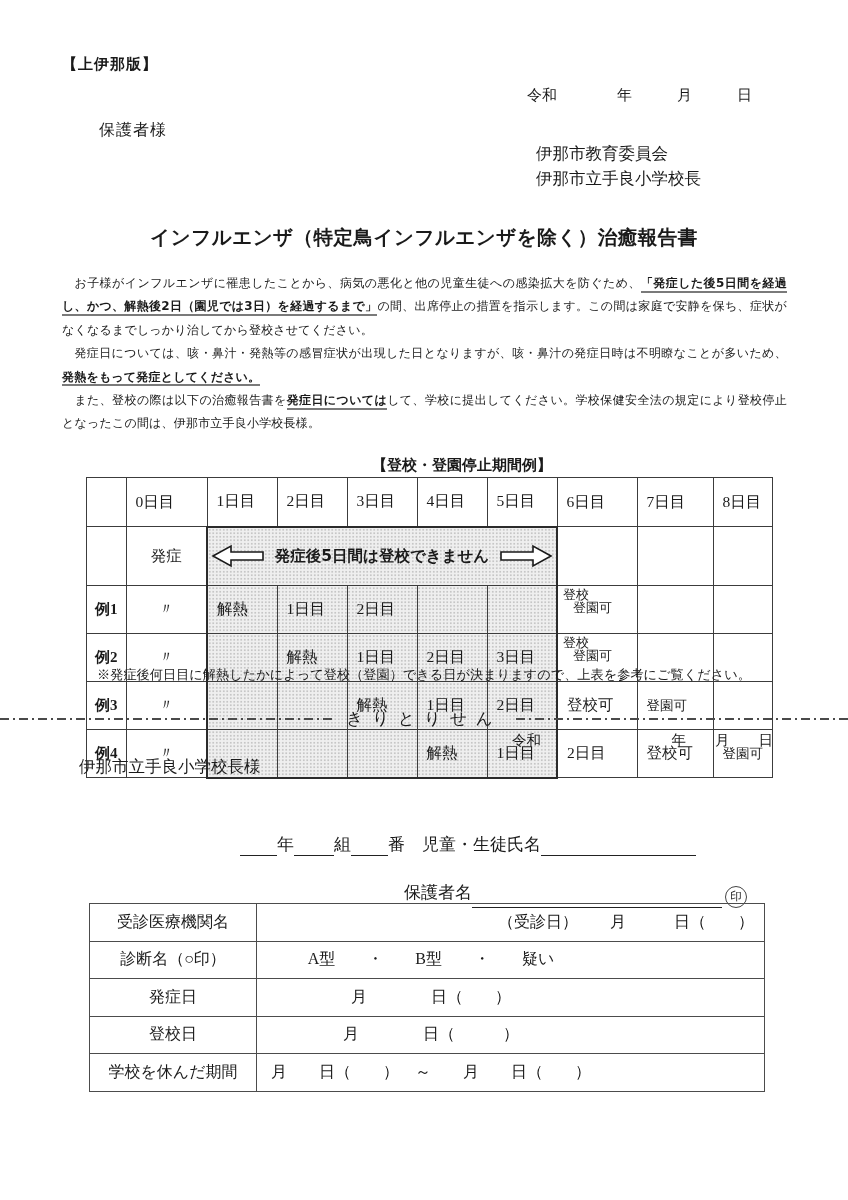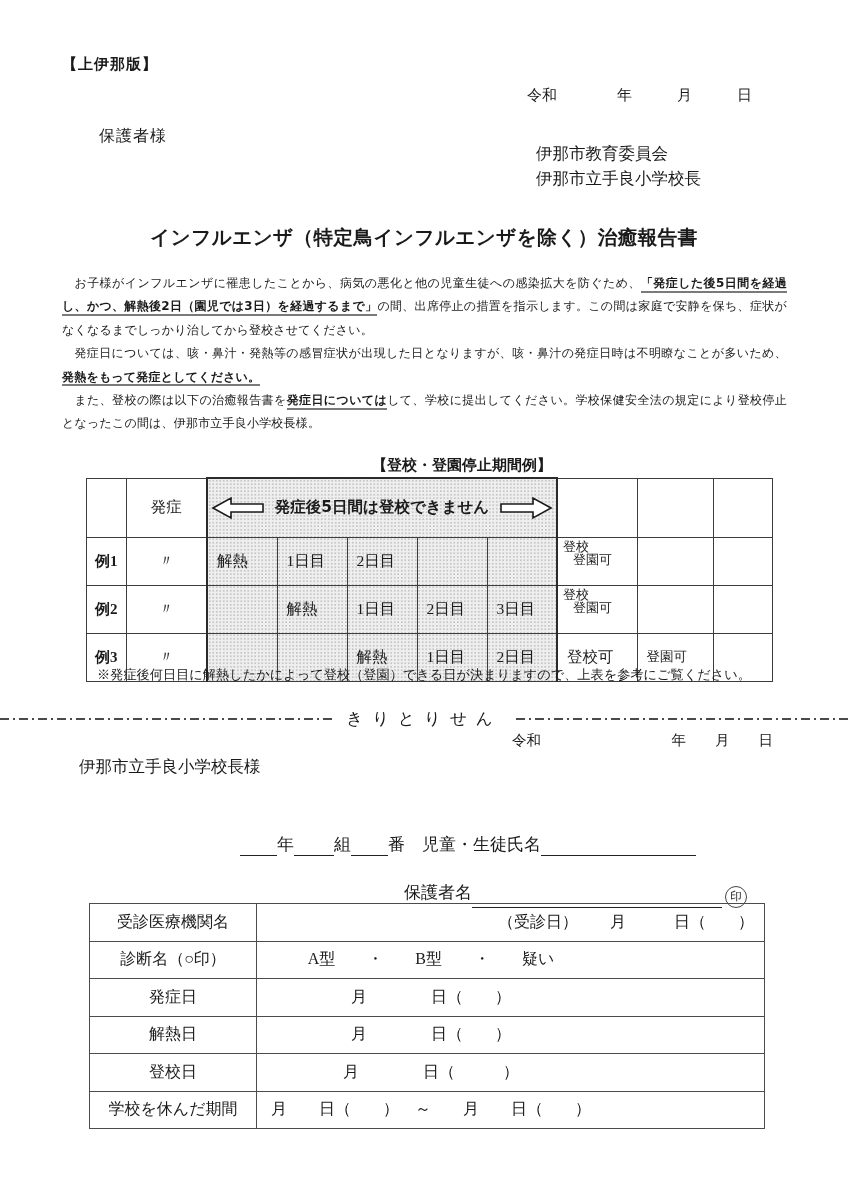--- a/index.html
+++ b/index.html
@@ -8,21 +8,21 @@
     --ink: #1a1a1a;
   }
   html,body{margin:0;padding:0;background:#ffffff;}
   .page{
     position:relative; width:848px; height:1200px; background:#fff;
     font-family:var(--serif); color:var(--ink); overflow:hidden;
   }
   
   .edition{position:absolute; left:62px; top:55px; font-size:15px; font-weight:bold; letter-spacing:1px;}
   .date1{position:absolute; left:527px; top:86px; font-size:15px;}
-  .recipient{position:absolute; left:99px; top:126px; font-size:16px; letter-spacing:1px;}
+  .recipient{position:absolute; left:99px; top:120px; font-size:16px; letter-spacing:1px;}
   .issuer{position:absolute; left:536px; top:142px; font-family:var(--sans); font-size:16.5px; line-height:24.5px;}
   .title1{position:absolute; left:0; top:224px; width:100%; margin:0; text-align:center;
           font-family:var(--sans); font-weight:bold; font-size:19.5px; letter-spacing:0.5px;}
   
   .bodytext{position:absolute; left:62px; top:272px; width:725px; font-size:12px;
             line-height:23.4px; text-align:justify; letter-spacing:0.2px;}
   .bodytext p{margin:0;}
   .em{font-family:var(--sans); font-weight:bold; border-bottom:2.5px solid #7a7a7a; padding-bottom:0.5px;}
   
   .table-title{position:absolute; left:0; top:456px; width:100%; text-align:center;
@@ -106,20 +106,32 @@
         <col style="width:70px">
         <col style="width:70px">
       <col style="width:70px">
         <col style="width:70px">
         <col style="width:70px">
         <col style="width:80px">
       <col style="width:76px">
         <col style="width:59px">
     </colgroup>
     <tbody>
+        <tr class="hd-row">
+      <td class="lab"></td>
+      <td>0日目</td>
+      <td>1日目</td>
+      <td>2日目</td>
+      <td>3日目</td>
+      <td>4日目</td>
+      <td>5日目</td>
+      <td>6日目</td>
+      <td>7日目</td>
+      <td>8日目</td>
+    </tr>
     <tr class="onset-row">
       <td class="lab"></td>
       <td class="cen">発症</td>
       <td class="banner sh tt tl tr2" colspan="5">
         <span class="banner-inner">
           <svg width="54" height="26" viewBox="0 0 54 26">
                 <polygon points="2,13 20,3 20,9 52,9 52,17 20,17 20,23" fill="#ffffff" stroke="#1a1a1a" stroke-width="1.6"></polygon>
               </svg>
           <span class="banner-text">発症後5日間は登校できません</span>
           <svg width="54" height="26" viewBox="0 0 54 26">
@@ -166,20 +178,32 @@
       <td class="cen">〃</td>
       <td class="sh tl"></td>
       <td class="sh"></td>
       <td class="sh">解熱</td>
       <td class="sh">1日目</td>
       <td class="sh tr2">2日目</td>
       <td>登校可</td>
       <td class="small2">登園可</td>
       <td></td>
     </tr>
+    <tr class="ex-row">
+      <td class="lab">例4</td>
+      <td class="cen">〃</td>
+      <td class="sh tl tb"></td>
+      <td class="sh tb"></td>
+      <td class="sh tb"></td>
+      <td class="sh tb">解熱</td>
+      <td class="sh tr2 tb">1日目</td>
+      <td>2日目</td>
+      <td>登校可</td>
+      <td class="small2">登園可</td>
+    </tr>
   </tbody>
     </table>
 
   <div class="note">※発症後何日目に解熱したかによって登校（登園）できる日が決まりますので、上表を参考にご覧ください。</div>
 
   <div class="cutline">
     <span class="dash"></span>
     <span class="cut-label">きりとりせん</span>
     <span class="dash"></span>
   </div>
@@ -203,24 +227,20 @@
     </tr>
     <tr>
       <td class="flabel">診断名（○印）</td>
       <td class="vcenter">A型　　・　　B型　　・　　疑い</td>
     </tr>
     <tr>
       <td class="flabel">発症日</td>
       <td class="vcenter">月　　　　日（　　）</td>
     </tr>
     <tr>
-      <td class="flabel">解熱日</td>
-      <td class="vcenter">月　　　　日（　　）</td>
-    </tr>
-    <tr>
       <td class="flabel">登校日</td>
       <td class="vcenter">月　　　　日（　　　）</td>
     </tr>
     <tr>
       <td class="flabel">学校を休んだ期間</td>
       <td class="vcenter">月　　日（　　）　～　　月　　日（　　）</td>
     </tr>
   </tbody>
     </table>
 

